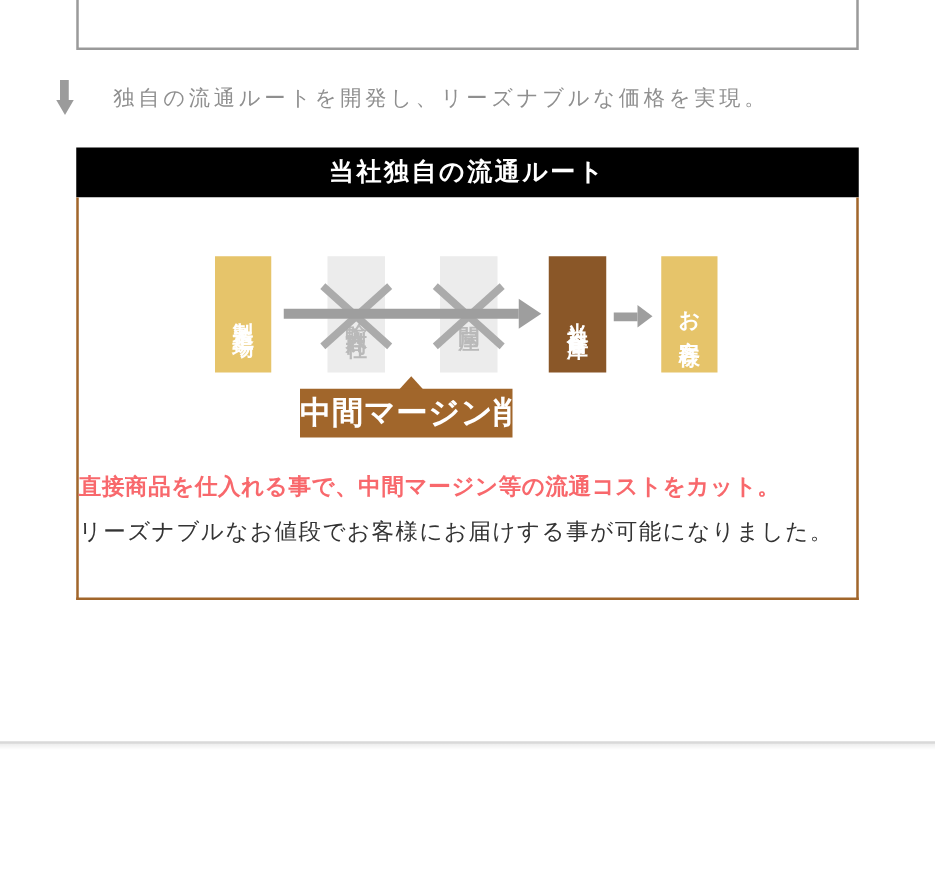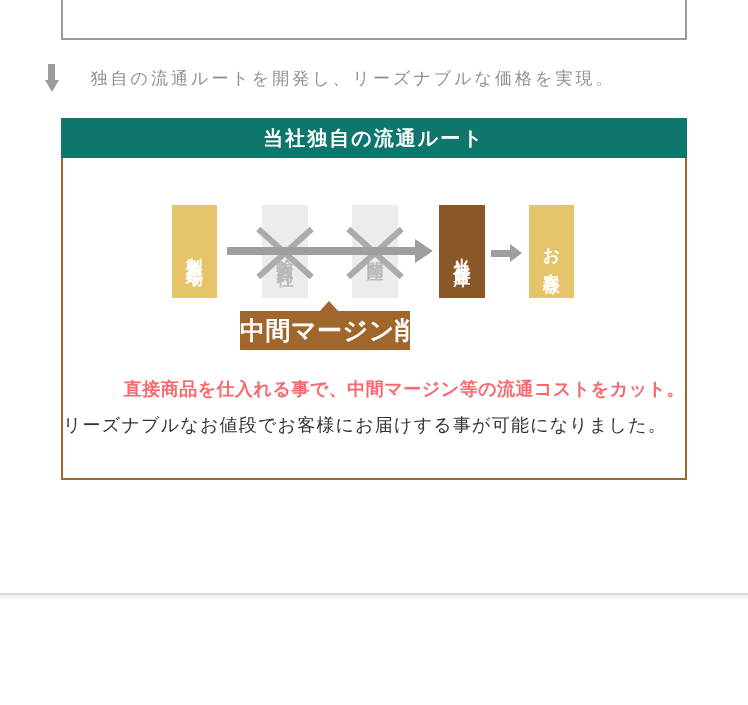--- a/index.html
+++ b/index.html
@@ -27,21 +27,21 @@
     width:0;height:0;border-left:7px solid transparent;border-right:7px solid transparent;
     border-top:12px solid #9b9b9b;
   }
   .intro-text{
     color:#8f8f8f;font-size:17px;letter-spacing:3px;font-weight:500;white-space:nowrap;
   }
 
   
   .panel-header{
     position:absolute;left:61px;top:118px;width:626px;height:40px;
-    background:#0f766e;color:#ffffff;font-size:20px;font-weight:bold;
+    background:#000000;color:#ffffff;font-size:20px;font-weight:bold;
     letter-spacing:2px;text-align:center;line-height:40px;white-space:nowrap;
   }
 
   
   .panel-body{
     position:absolute;left:61px;top:158px;width:626px;height:322px;
     box-sizing:border-box;border:2px solid #a1662b;border-top:none;background:#ffffff;
   }
   .node{
     position:absolute;top:47px;height:93px;display:flex;align-items:center;justify-content:center;
@@ -98,21 +98,21 @@
     border-bottom:11px solid #a1662b;
   }
   .callout{
     position:absolute;left:177px;top:153px;width:170px;height:39px;
     background:#a1662b;color:#ffffff;font-size:25px;font-weight:bold;
     text-align:center;line-height:39px;letter-spacing:0.5px;white-space:nowrap;
   }
 
   
   .summary-red{
-    position:absolute;left:0;top:219px;width:100%;text-align:right;
+    position:absolute;left:0;top:219px;width:100%;text-align:left;
     color:#f8686c;font-size:18px;font-weight:bold;letter-spacing:0.5px;white-space:nowrap;font-family:Liberation Mono, monospace;
   }
   .summary-black{
     position:absolute;left:0;top:255px;width:100%;text-align:left;
     color:#333333;font-size:18px;letter-spacing:1.2px;white-space:nowrap;
   }
 
   
   .divider{position:absolute;left:0;top:593px;width:748px;height:2px;background:#d9d9d9;}
   .divider::after{

